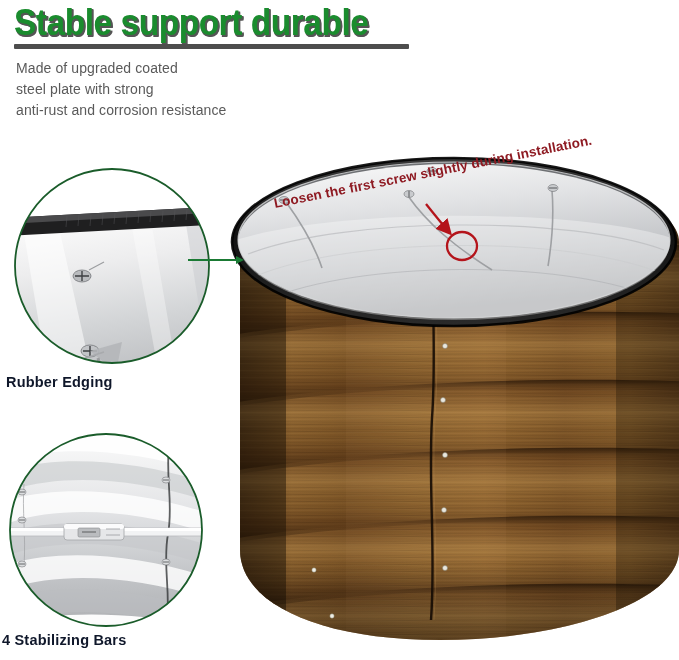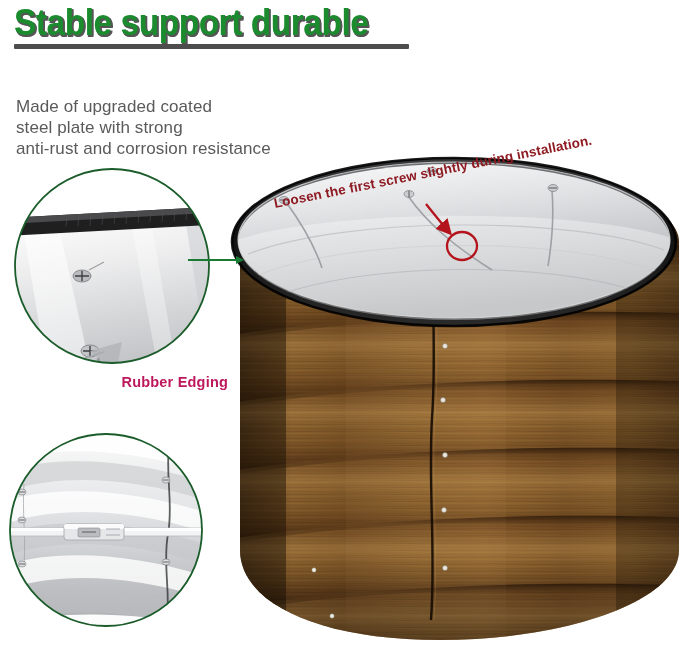--- a/index.html
+++ b/index.html
@@ -24,42 +24,42 @@
        2px 1px 0 #555,
       -1px -1px 0 #fff, 1px -1px 0 #fff, -1px 1px 0 #fff;
     white-space:nowrap;
   }
   #headline-rule{
     position:absolute;left:14px;top:44px;width:395px;height:5px;
     background:#4d4d4d;border-radius:1px;
   }
   #subcopy{
     position:absolute;left:16px;top:58px;
-    font-size:17px;line-height:21px;color:#5a5a5a;
-    font-weight:400;white-space:pre-line;letter-spacing:.1px;margin-top:38px;
+    font-size:14px;line-height:21px;color:#5a5a5a;
+    font-weight:400;white-space:pre-line;letter-spacing:.1px;
   }
 
   
   #product{position:absolute;left:196px;top:150px;width:483px;height:510px;}
   #product svg{display:block;}
 
   
   #annotation{
     position:absolute;left:274px;top:196px;
     transform:rotate(-11.3deg);transform-origin:left center;
     font-size:13.5px;font-weight:bold;color:#8e1a22;
     white-space:nowrap;letter-spacing:.1px;
   }
   #annot-arrow,#annot-ring{position:absolute;pointer-events:none;}
 
   
   .callout{position:absolute;}
   .callout-label{
-    position:absolute;width:100%;text-align:right;
-    font-size:14.5px;font-weight:bold;color:#be185d;letter-spacing:.2px;
+    position:absolute;width:100%;text-align:left;
+    font-size:14.5px;font-weight:bold;color:#0f172a;letter-spacing:.2px;
   }
   #callout-rubber{left:6px;top:166px;width:222px;height:236px;}
   #callout-rubber .callout-label{top:208px;}
   #callout-bars{left:2px;top:432px;width:220px;height:228px;}
   #callout-bars .callout-label{top:200px;}
   #connector{position:absolute;left:186px;top:256px;width:60px;height:8px;}
 </style>
 </head>
 <body>
 
@@ -350,13 +350,14 @@
       <ellipse cx="164" cy="130" rx="4" ry="3"></ellipse>
       <ellipse cx="20" cy="168" rx="4" ry="3"></ellipse>
     </g>
     <g stroke="#55575a" stroke-width="0.9">
       <path d="M17,60 h6 M17,88 h6 M17,132 h6 M161,48 h6 M161,130 h6 M17,168 h6"></path>
     </g>
   </g>
 
   <circle cx="104" cy="98" r="96" fill="none" stroke="#1a5c2a" stroke-width="1.8"></circle>
 </svg>
+  <div class="callout-label">4 Stabilizing Bars</div>
 </div>
 
 </body></html>

